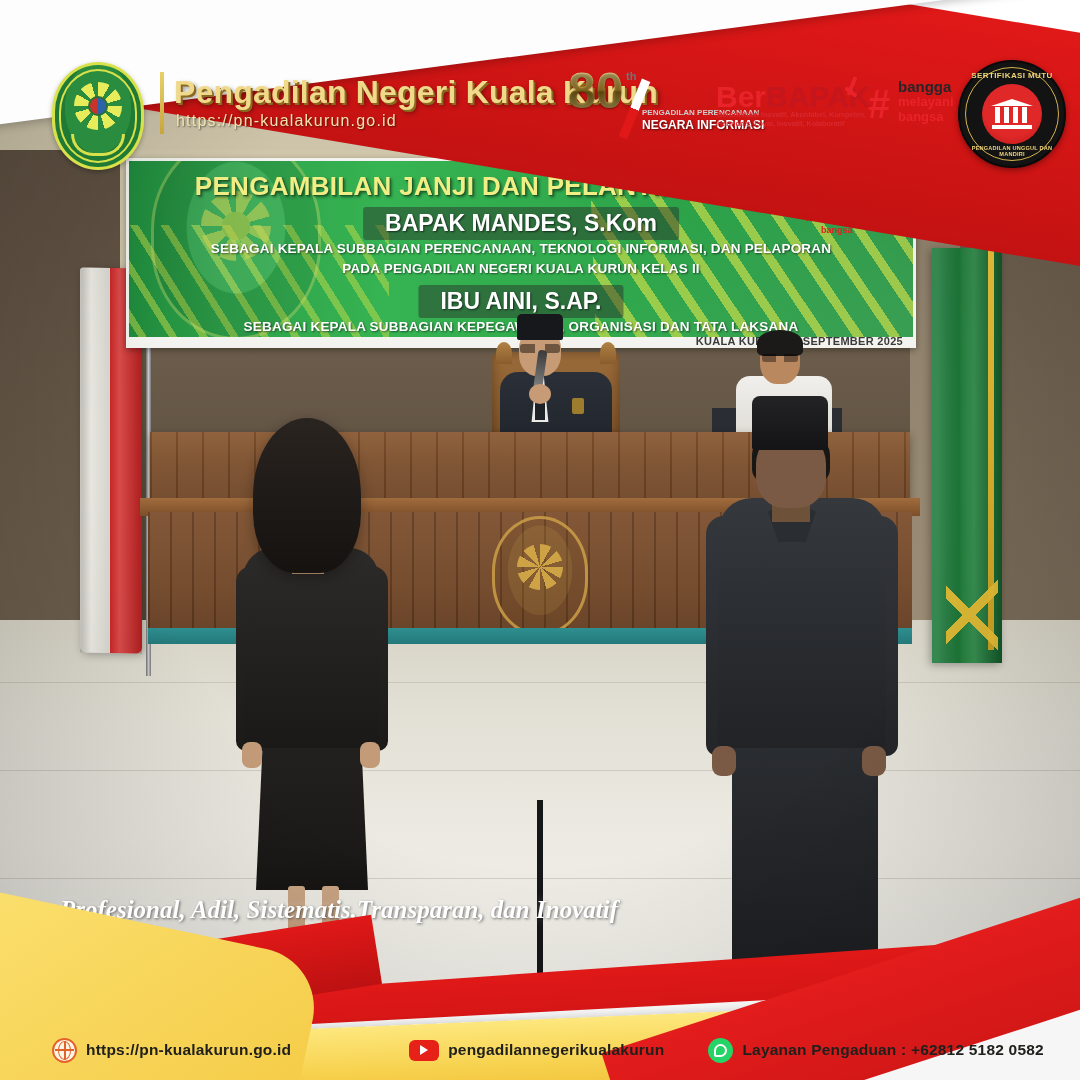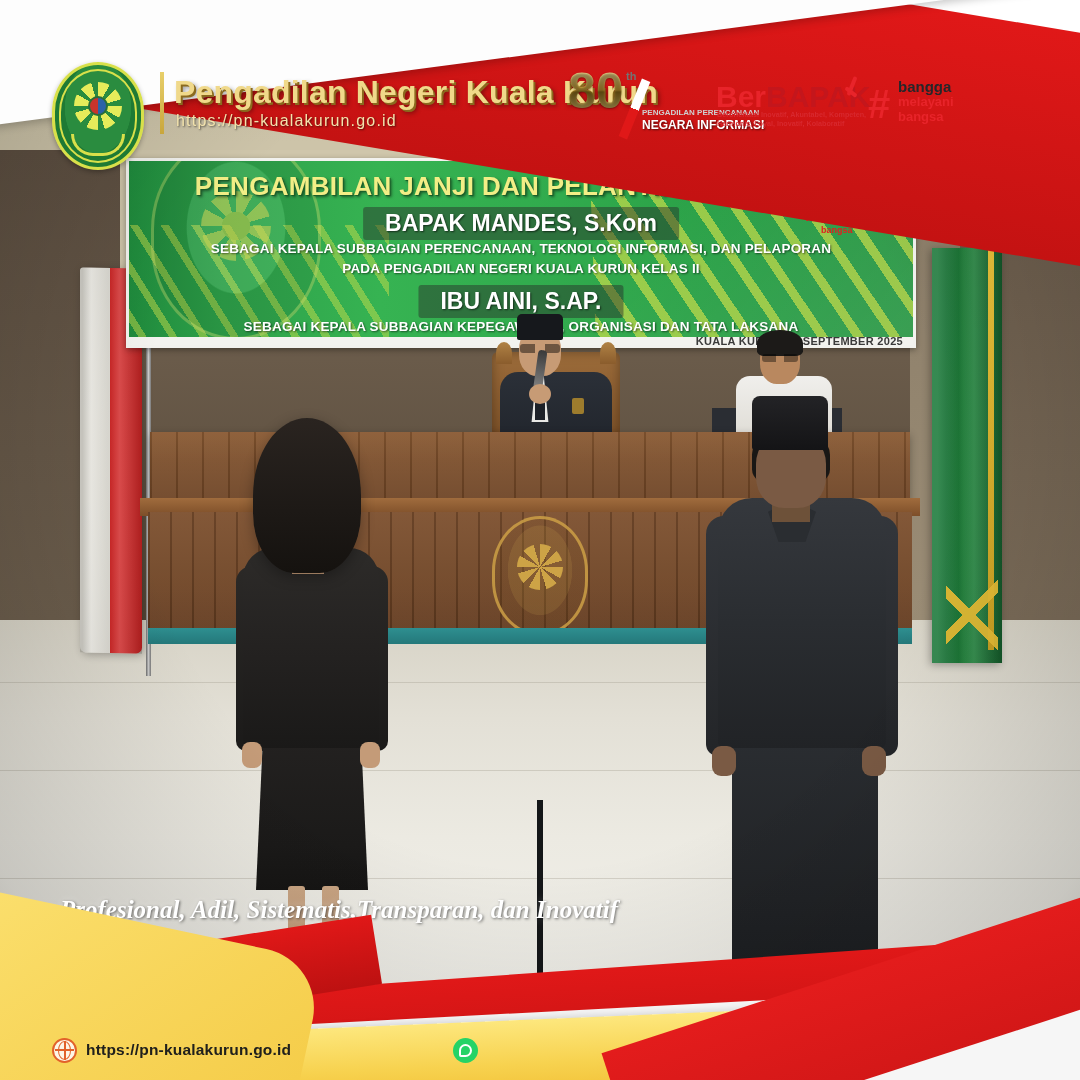--- a/index.html
+++ b/index.html
@@ -603,20 +603,32 @@
       </div>
     </div>
 
     <div class="logo-bangga">
       <div class="hash">#</div>
       <div class="l1">bangga</div>
       <div class="l2">melayani</div>
       <div class="l3">bangsa</div>
     </div>
 
+    <div class="logo-mutu">
+      <div class="mt-ring"></div>
+      <div class="mt-top">SERTIFIKASI MUTU</div>
+      <div class="mt-core">
+        <div class="mt-temple">
+          <div class="roof"></div>
+            <div class="cols"></div>
+            <div class="base"></div>
+        </div>
+      </div>
+      <div class="mt-bot">PENGADILAN UNGGUL DAN MANDIRI</div>
+    </div>
   </div>
 
   <div class="ftr">
     <div class="ftr-red1"></div>
     <div class="ftr-white1"></div>
     <div class="ftr-yellow"></div>
     <div class="ftr-red-left"></div>
     <div class="ftr-yellow-left"></div>
     <div class="ftr-red2"></div>
     <div class="ftr-white2"></div>
@@ -628,23 +640,28 @@
             <span class="g2"></span>
           </span>
         <span class="lbl">https://pn-kualakurun.go.id</span>
       </div>
 
       <div class="sp-a"></div>
 
 
       <div class="sp-b"></div>
 
+      <div class="ftr-item">
+        <span class="ico ico-yt"></span>
+        <span class="lbl">pengadilannegerikualakurun</span>
+      </div>
 
       <div class="sp-c"></div>
 
       <div class="ftr-item">
         <span class="ico ico-wa"></span>
+        <span class="lbl wa-lbl">Layanan Pengaduan : +62812 5182 0582</span>
       </div>
 
     </div>
   </div>
 
 </div>
 
 </body></html>

